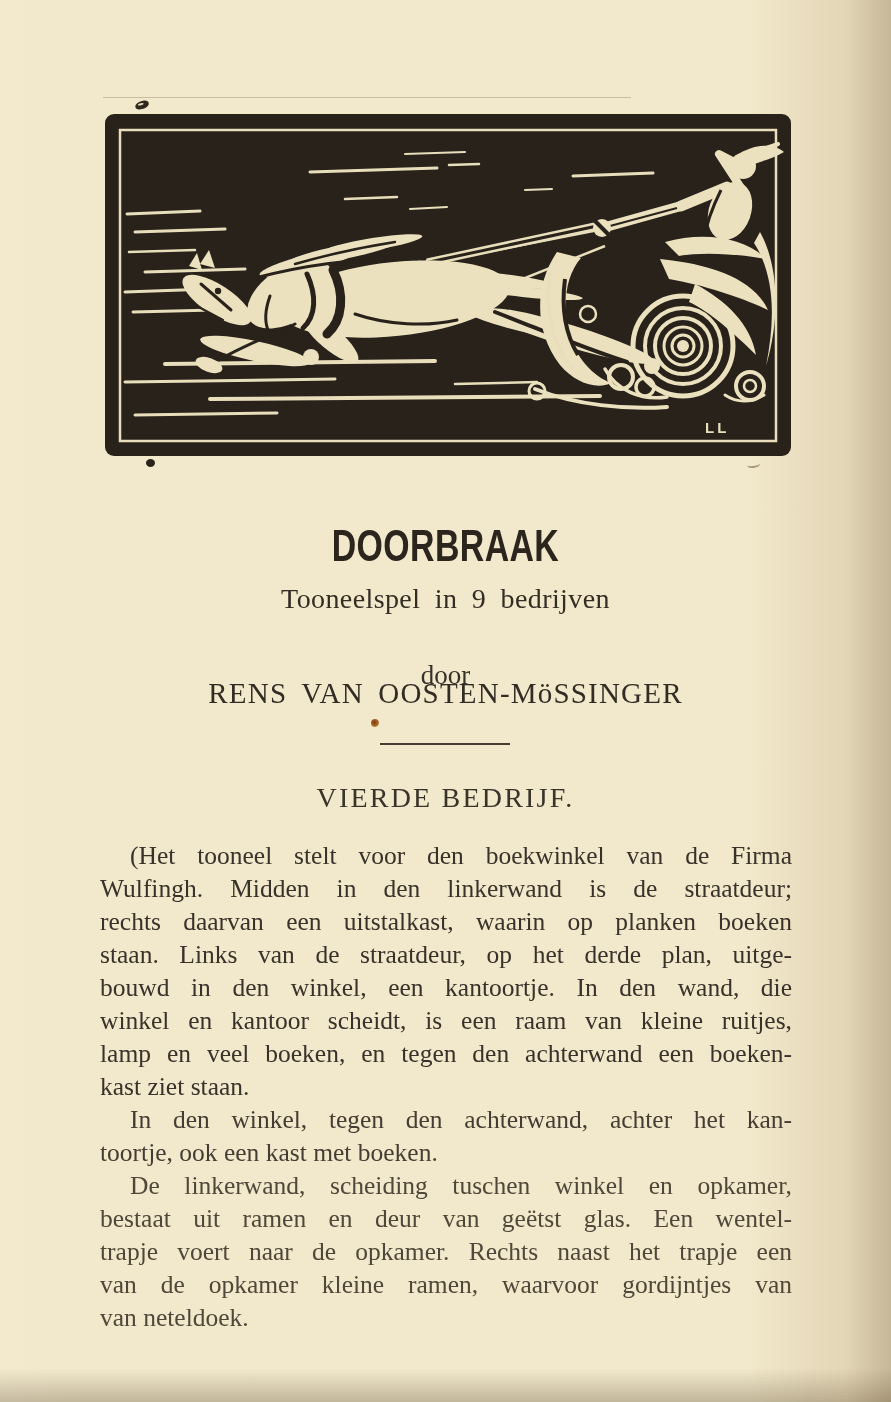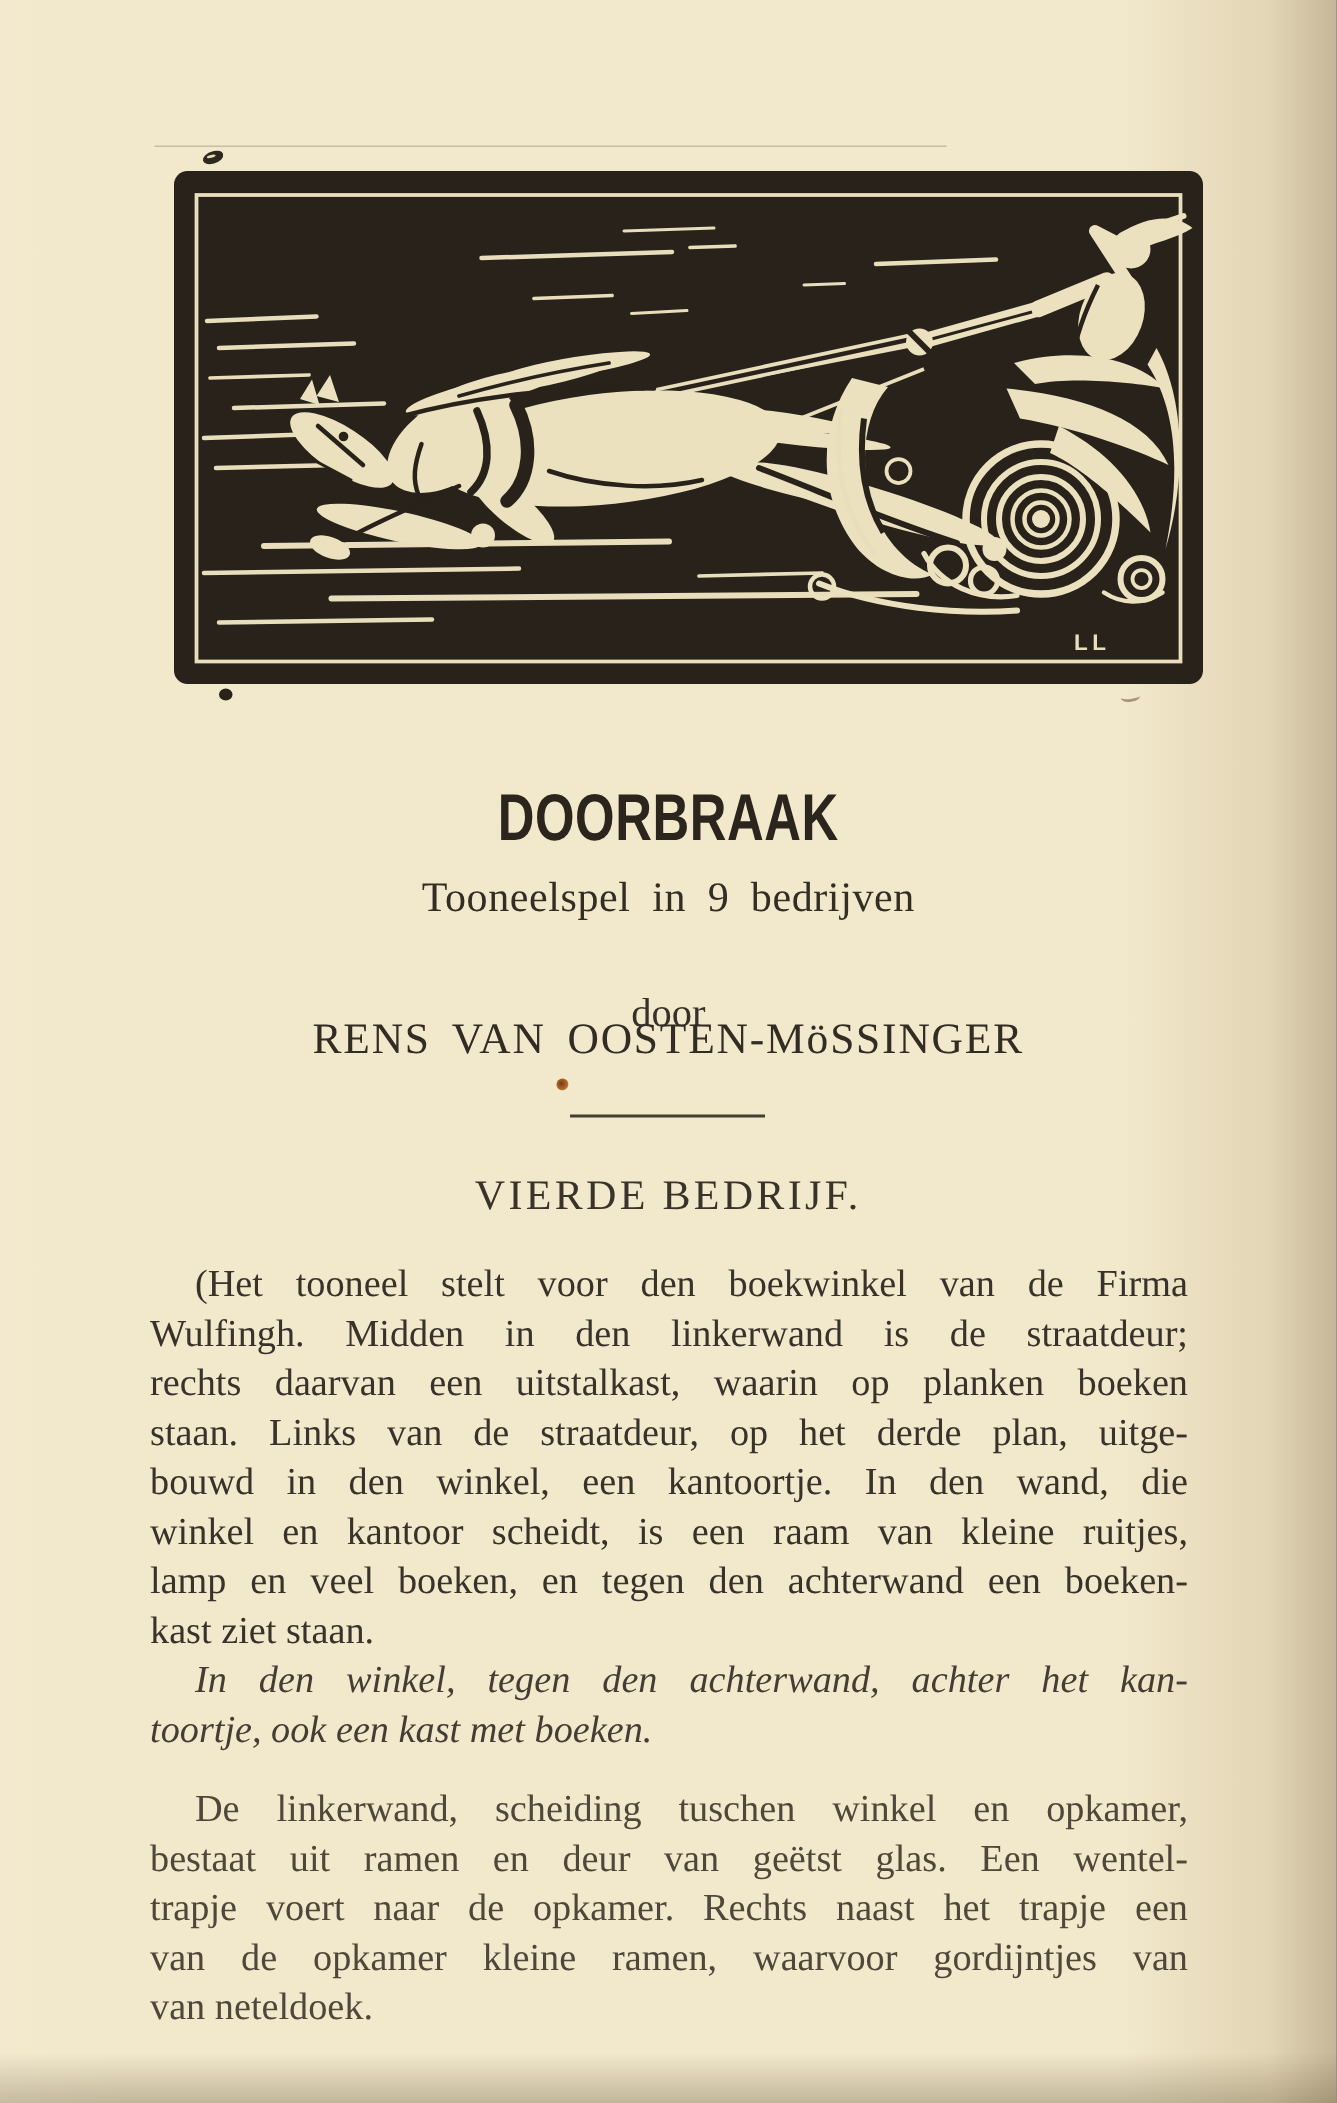--- a/index.html
+++ b/index.html
@@ -8,21 +8,21 @@
     background:
       linear-gradient(to right, rgba(255,255,255,0.06), rgba(0,0,0,0) 10%, rgba(0,0,0,0) 84%, rgba(130,100,48,0.14) 95%, rgba(92,68,30,0.30)),
       linear-gradient(to bottom, rgba(0,0,0,0) 97.6%, rgba(70,55,30,0.28)),
       #f2e8cb;
     font-family:"Liberation Serif", serif;
     color:#3b342b;
   }
   .center-line{position:absolute;left:0;right:0;text-align:center;white-space:nowrap;}
 
   
-  .illustration{position:absolute;left:116px;top:114px;width:686px;height:342px;}
+  .illustration{position:absolute;left:105px;top:114px;width:686px;height:342px;}
   .illustration svg{display:block;width:100%;height:100%;}
 
   
   .faint-line{position:absolute;left:103px;top:97px;width:528px;height:1px;background:rgba(96,80,52,0.28);}
 
   
   .speck-squiggle{position:absolute;left:135px;top:101px;width:14px;height:8px;background:#2f281f;border-radius:60% 40% 55% 45%;transform:rotate(-14deg);}
   .speck-squiggle::after{content:"";position:absolute;left:3px;top:2px;width:6px;height:2px;background:#e8dcba;border-radius:50%;}
   .speck-dot{position:absolute;left:146px;top:459px;width:9px;height:8px;background:#29231b;border-radius:50%;}
   .speck-w{position:absolute;left:747px;top:461px;width:13px;height:5px;border-bottom:2px solid #a5987a;border-radius:0 0 100% 100%;transform:rotate(-6deg);}
@@ -37,22 +37,22 @@
   .divider{position:absolute;left:calc(50% - 66px);top:743px;width:130px;height:2px;background:#463e32;}
 
   .section-heading{top:782px;font-size:28px;letter-spacing:2.2px;color:#3a332a;}
 
   
   .body-text{position:absolute;left:100px;top:839px;width:692px;font-size:25.5px;line-height:33px;}
   .line{text-align:justify;text-align-last:justify;height:33px;overflow:hidden;}
   .line.first{text-indent:30px;}
   .line.last{text-align-last:left;}
   .para:nth-child(1){color:#39322a;}
-  .para:nth-child(2){color:#453d33;font-style:italic;}
-  .para:nth-child(3){color:#4f4739;margin-top:20px;}
+  .para:nth-child(2){color:#453d33;}
+  .para:nth-child(3){color:#4f4739;}
 </style>
 </head>
 <body>
 
 <div class="page">
 
   <div class="faint-line"></div>
   <div class="speck-squiggle"></div>
 
   <div class="illustration">

